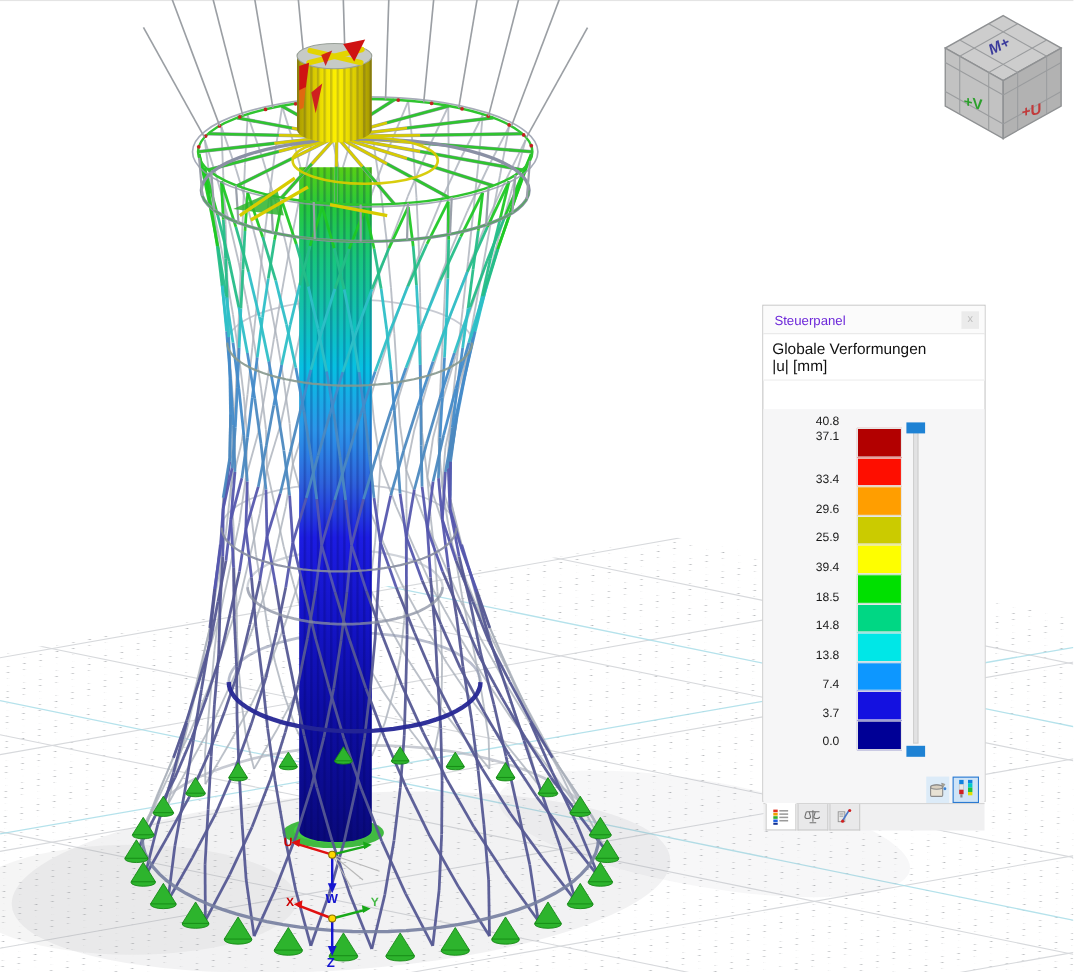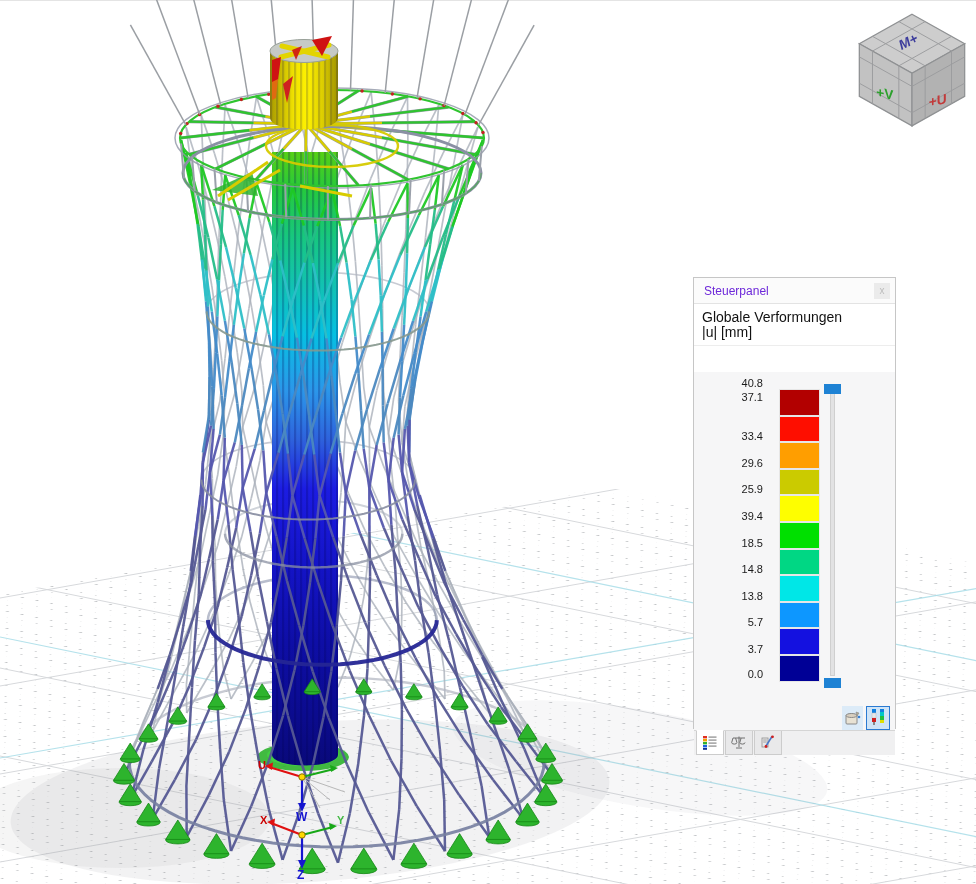--- a/index.html
+++ b/index.html
@@ -1172,21 +1172,21 @@
         <div class="legend-band" style="top: 283px; height: 26.6px; background: rgb(0, 0, 150);"></div>
         <div class="legend-label" style="top: 4px;">40.8</div>
         <div class="legend-label" style="top: 18px;">37.1</div>
         <div class="legend-label" style="top: 57.2px;">33.4</div>
         <div class="legend-label" style="top: 83.8px;">29.6</div>
         <div class="legend-label" style="top: 110.4px;">25.9</div>
         <div class="legend-label" style="top: 137px;">39.4</div>
         <div class="legend-label" style="top: 163.6px;">18.5</div>
         <div class="legend-label" style="top: 190.2px;">14.8</div>
         <div class="legend-label" style="top: 216.8px;">13.8</div>
-        <div class="legend-label" style="top: 243.4px;">5.7</div>
+        <div class="legend-label" style="top: 243.4px;">7.4</div>
         <div class="legend-label" style="top: 270px;">3.7</div>
         <div class="legend-label" style="top: 295px;">0.0</div>
       </div>
     <div class="slider-track"></div>
     <div class="slider-handle" id="hTop" style="top: 12px; background: rgb(30, 130, 212);"></div>
     <div class="slider-handle" id="hBot" style="top: 306px; background: rgb(30, 130, 212);"></div>
     <div class="panel-buttons">
       <button class="pbtn" style="left:148px;width:21px">
         <svg width="17" height="18" viewBox="0 0 17 18">
           <rect x="2" y="7" width="11" height="9" rx="1" fill="#e8e2d4" stroke="#8a8a8a"></rect>

